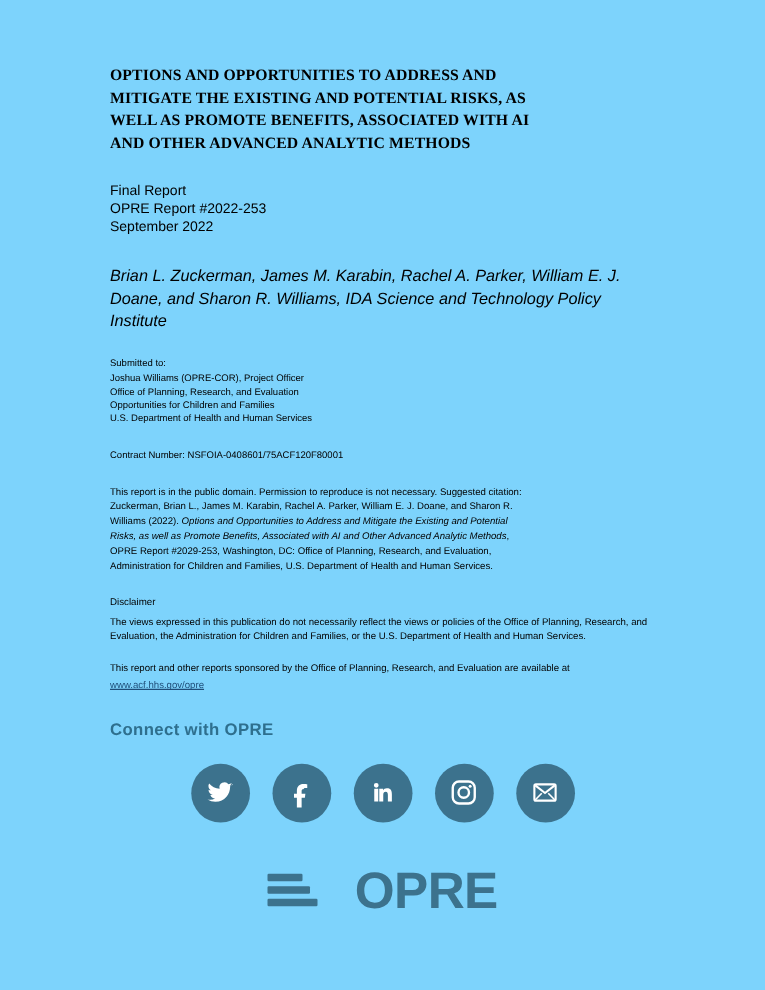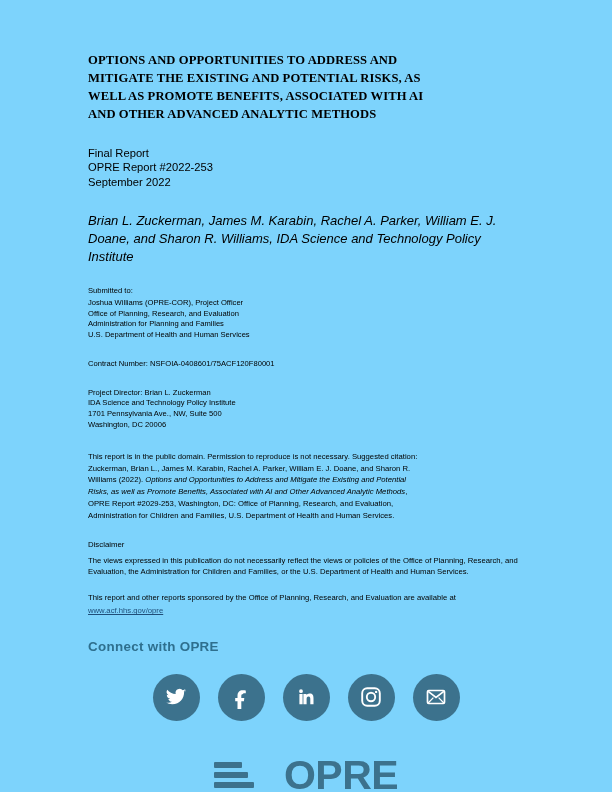--- a/index.html
+++ b/index.html
@@ -172,32 +172,26 @@
       <div>OPRE Report #2022-253</div>
       <div>September 2022</div>
     </div>
 
     <div class="authors">Brian L. Zuckerman, James M. Karabin, Rachel A. Parker, William E. J. Doane, and Sharon R. Williams, IDA Science and Technology Policy Institute</div>
 
     <div class="submitted">
       <div class="lead">Submitted to:</div>
       <div>Joshua Williams (OPRE-COR), Project Officer</div>
       <div>Office of Planning, Research, and Evaluation</div>
-      <div>Administration for Planning and Families</div>
+      <div>Opportunities for Children and Families</div>
       <div>U.S. Department of Health and Human Services</div>
     </div>
 
     <div class="contract">Contract Number: NSFOIA-0408601/75ACF120F80001</div>
 
-    <div class="director">
-      <div>Project Director: Brian L. Zuckerman</div>
-      <div>IDA Science and Technology Policy Institute</div>
-      <div>1701 Pennsylvania Ave., NW, Suite 500</div>
-      <div>Washington, DC 20006</div>
-    </div>
 
     <div class="citation">
       <div>This report is in the public domain. Permission to reproduce is not necessary. Suggested citation:</div>
       <div>Zuckerman, Brian L., James M. Karabin, Rachel A. Parker, William E. J. Doane, and Sharon R.</div>
       <div><span>Williams (2022). </span><i>Options and Opportunities to Address and Mitigate the Existing and Potential</i></div>
       <div><i>Risks, as well as Promote Benefits, Associated with AI and Other Advanced Analytic Methods</i><span>,</span></div>
       <div>OPRE Report #2029-253, Washington, DC: Office of Planning, Research, and Evaluation,</div>
       <div>Administration for Children and Families, U.S. Department of Health and Human Services.</div>
     </div>
 

